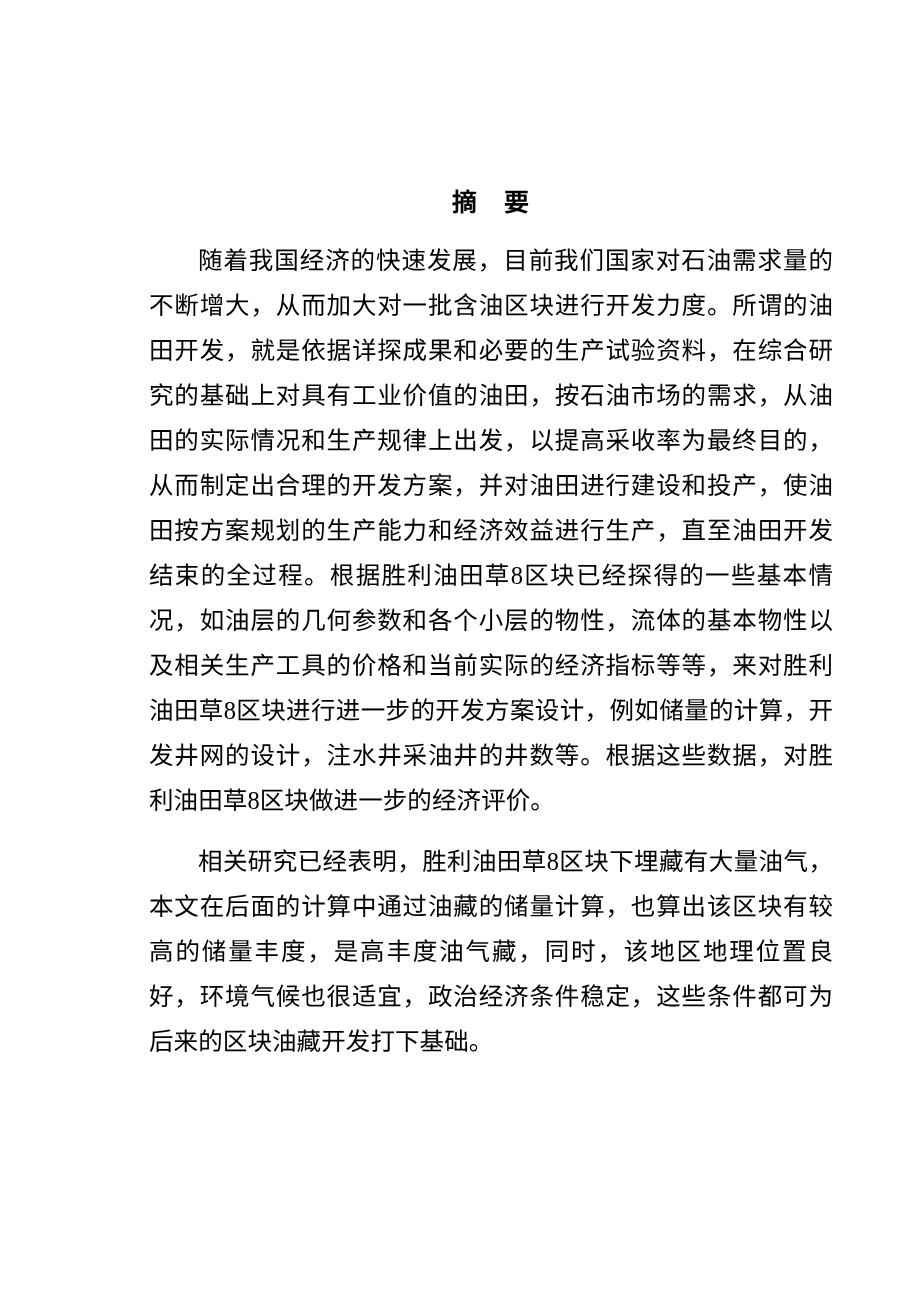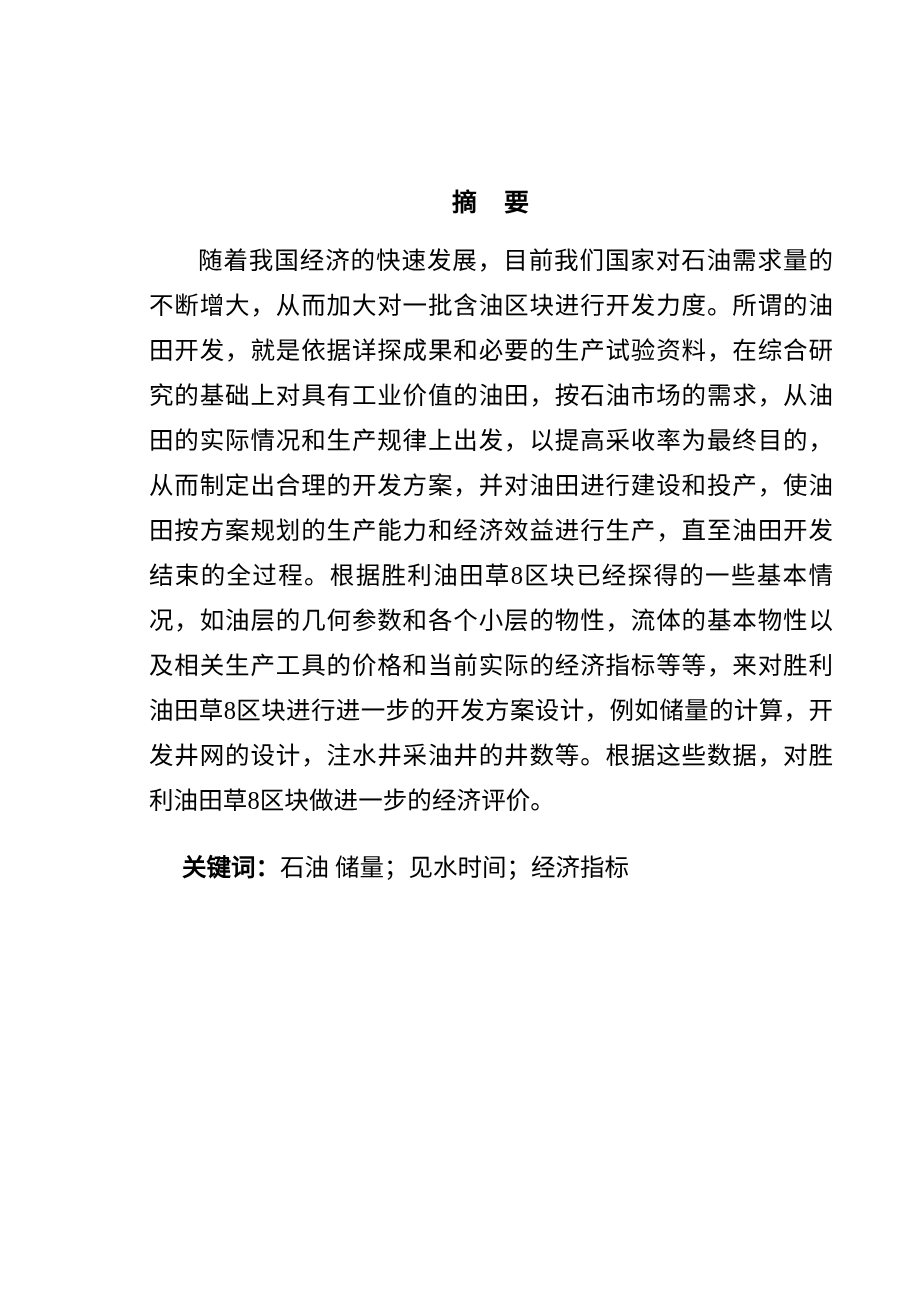--- a/index.html
+++ b/index.html
@@ -82,19 +82,17 @@
 </head>
 <body>
 
 <div class="page">
   <div class="content">
 
     <h1 class="abstract-heading">摘　要</h1>
 
     <p class="para indent">随着我国经济的快速发展，目前我们国家对石油需求量的不断增大，从而加大对一批含油区块进行开发力度。所谓的油田开发，就是依据详探成果和必要的生产试验资料，在综合研究的基础上对具有工业价值的油田，按石油市场的需求，从油田的实际情况和生产规律上出发，以提高采收率为最终目的，从而制定出合理的开发方案，并对油田进行建设和投产，使油田按方案规划的生产能力和经济效益进行生产，直至油田开发结束的全过程。根据胜利油田草8区块已经探得的一些基本情况，如油层的几何参数和各个小层的物性，流体的基本物性以及相关生产工具的价格和当前实际的经济指标等等，来对胜利油田草8区块进行进一步的开发方案设计，例如储量的计算，开发井网的设计，注水井采油井的井数等。根据这些数据，对胜利油田草8区块做进一步的经济评价。</p>
 
+    <p class="para indent">相关研究已经表明，胜利油田草8区块下埋藏有大量油气，本文在后面的计算中通过油藏的储量计算，也算出该区块有较高的储量丰度，是高丰度油气藏，同时，该地区地理位置良好，环境气候也很适宜，政治经济条件稳定，这些条件都可为后来的区块油藏开发打下基础。</p>
 
-    <p class="keywords">
-      <span class="kw-label">关键词：</span><span class="kw-values">石油 储量；见水时间；经济指标</span>
-    </p>
 
   </div>
 </div>
 
 </body></html>

